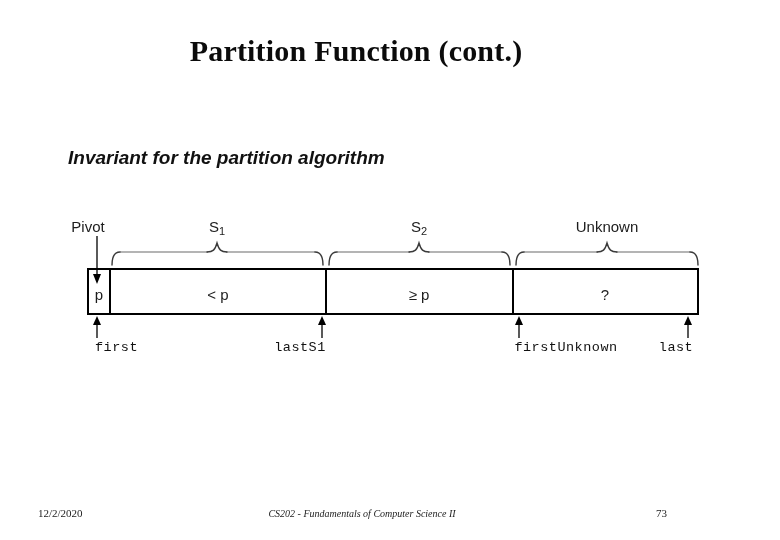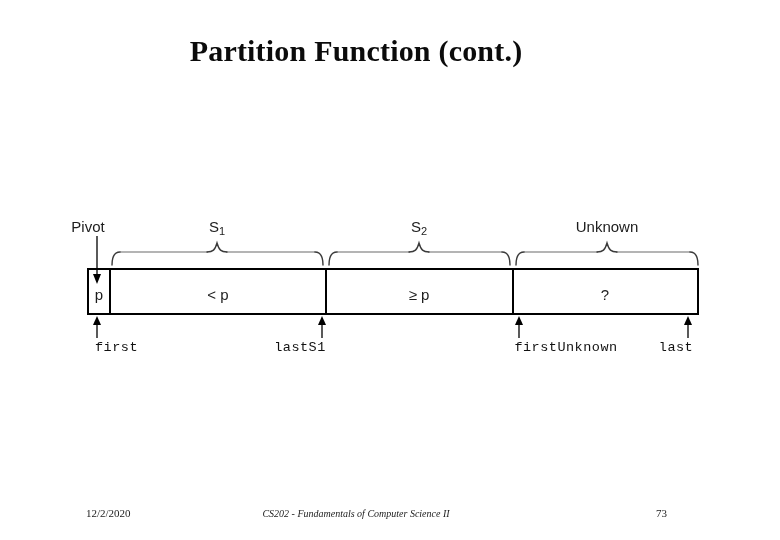--- a/index.html
+++ b/index.html
@@ -60,25 +60,24 @@
   .arrow-line { stroke: #000000; stroke-width: 1.3; }
   .arrow-head { fill: #000000; stroke: none; }
 
   .footer-date {
     position: absolute;
     left: 38px;
     top: 507px;
     font-family: "Liberation Serif", serif;
     font-size: 11px;
     color: #222222;
-    margin-left: 48px;
   }
   .footer-course {
     position: absolute;
-    left: 0;
+    left: 6px;
     top: 508px;
     width: 100%;
     text-align: center;
     font-family: "Liberation Serif", serif;
     font-style: italic;
     font-size: 10px;
     color: #222222;
   }
   .footer-page {
     position: absolute;
@@ -89,20 +88,21 @@
     color: #222222;
   }
 </style>
 </head>
 <body>
 
 <div class="slide">
 
   <div class="title">Partition Function (cont.)</div>
 
+  <div class="subtitle">Invariant for the partition algorithm</div>
 
   <svg class="diagram" width="660" height="150" viewBox="0 0 660 150" xmlns="http://www.w3.org/2000/svg">
 
     <rect class="box-stroke" x="28" y="59" width="610" height="45"></rect>
     <line class="divider" x1="50" y1="59" x2="50" y2="104"></line>
     <line class="divider" x1="266" y1="59" x2="266" y2="104"></line>
     <line class="divider" x1="453" y1="59" x2="453" y2="104"></line>
 
     <text class="cell-label" text-anchor="middle" x="39" y="90">p</text>
     <text class="cell-label" text-anchor="middle" x="158" y="90">&lt; p</text>

